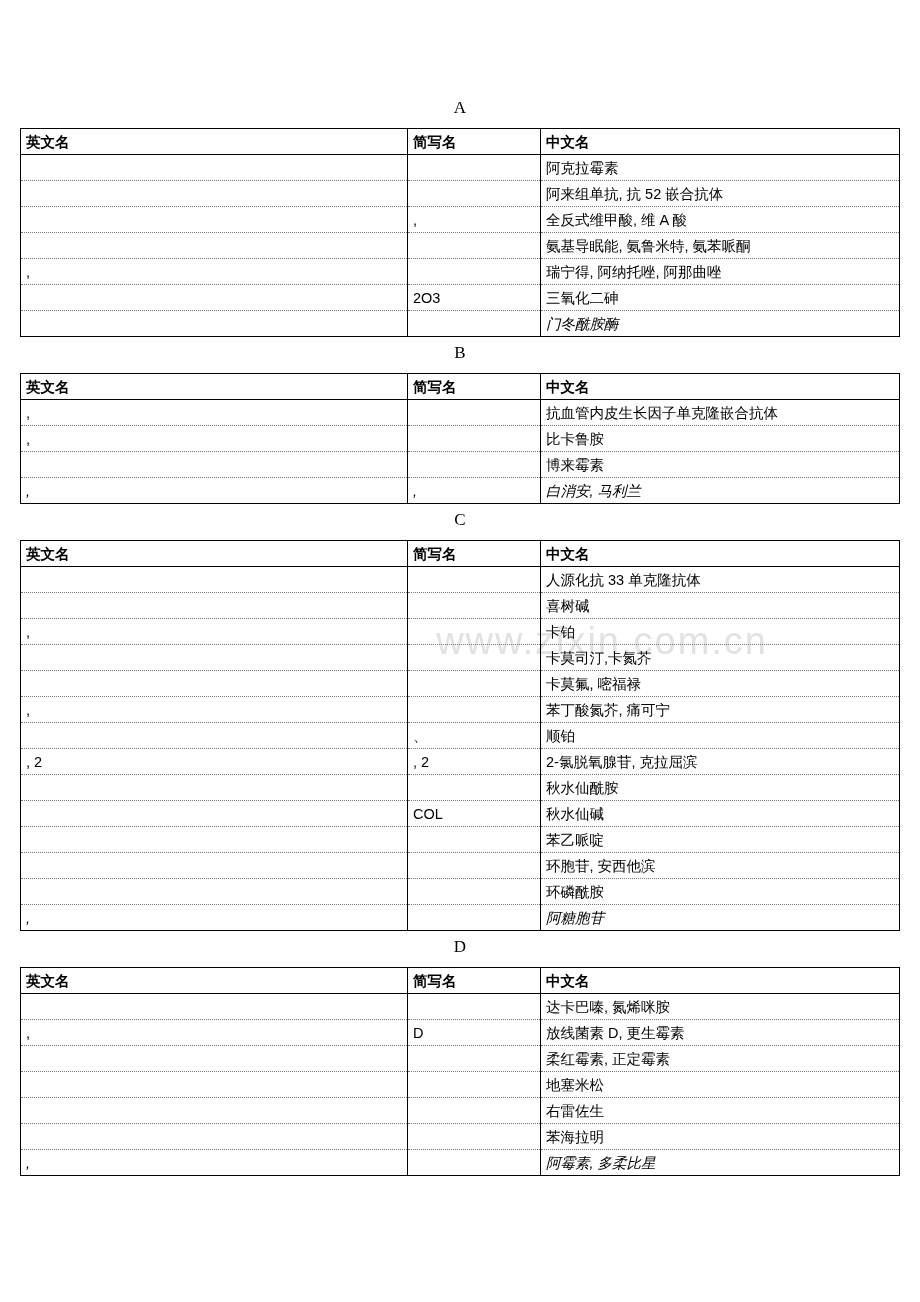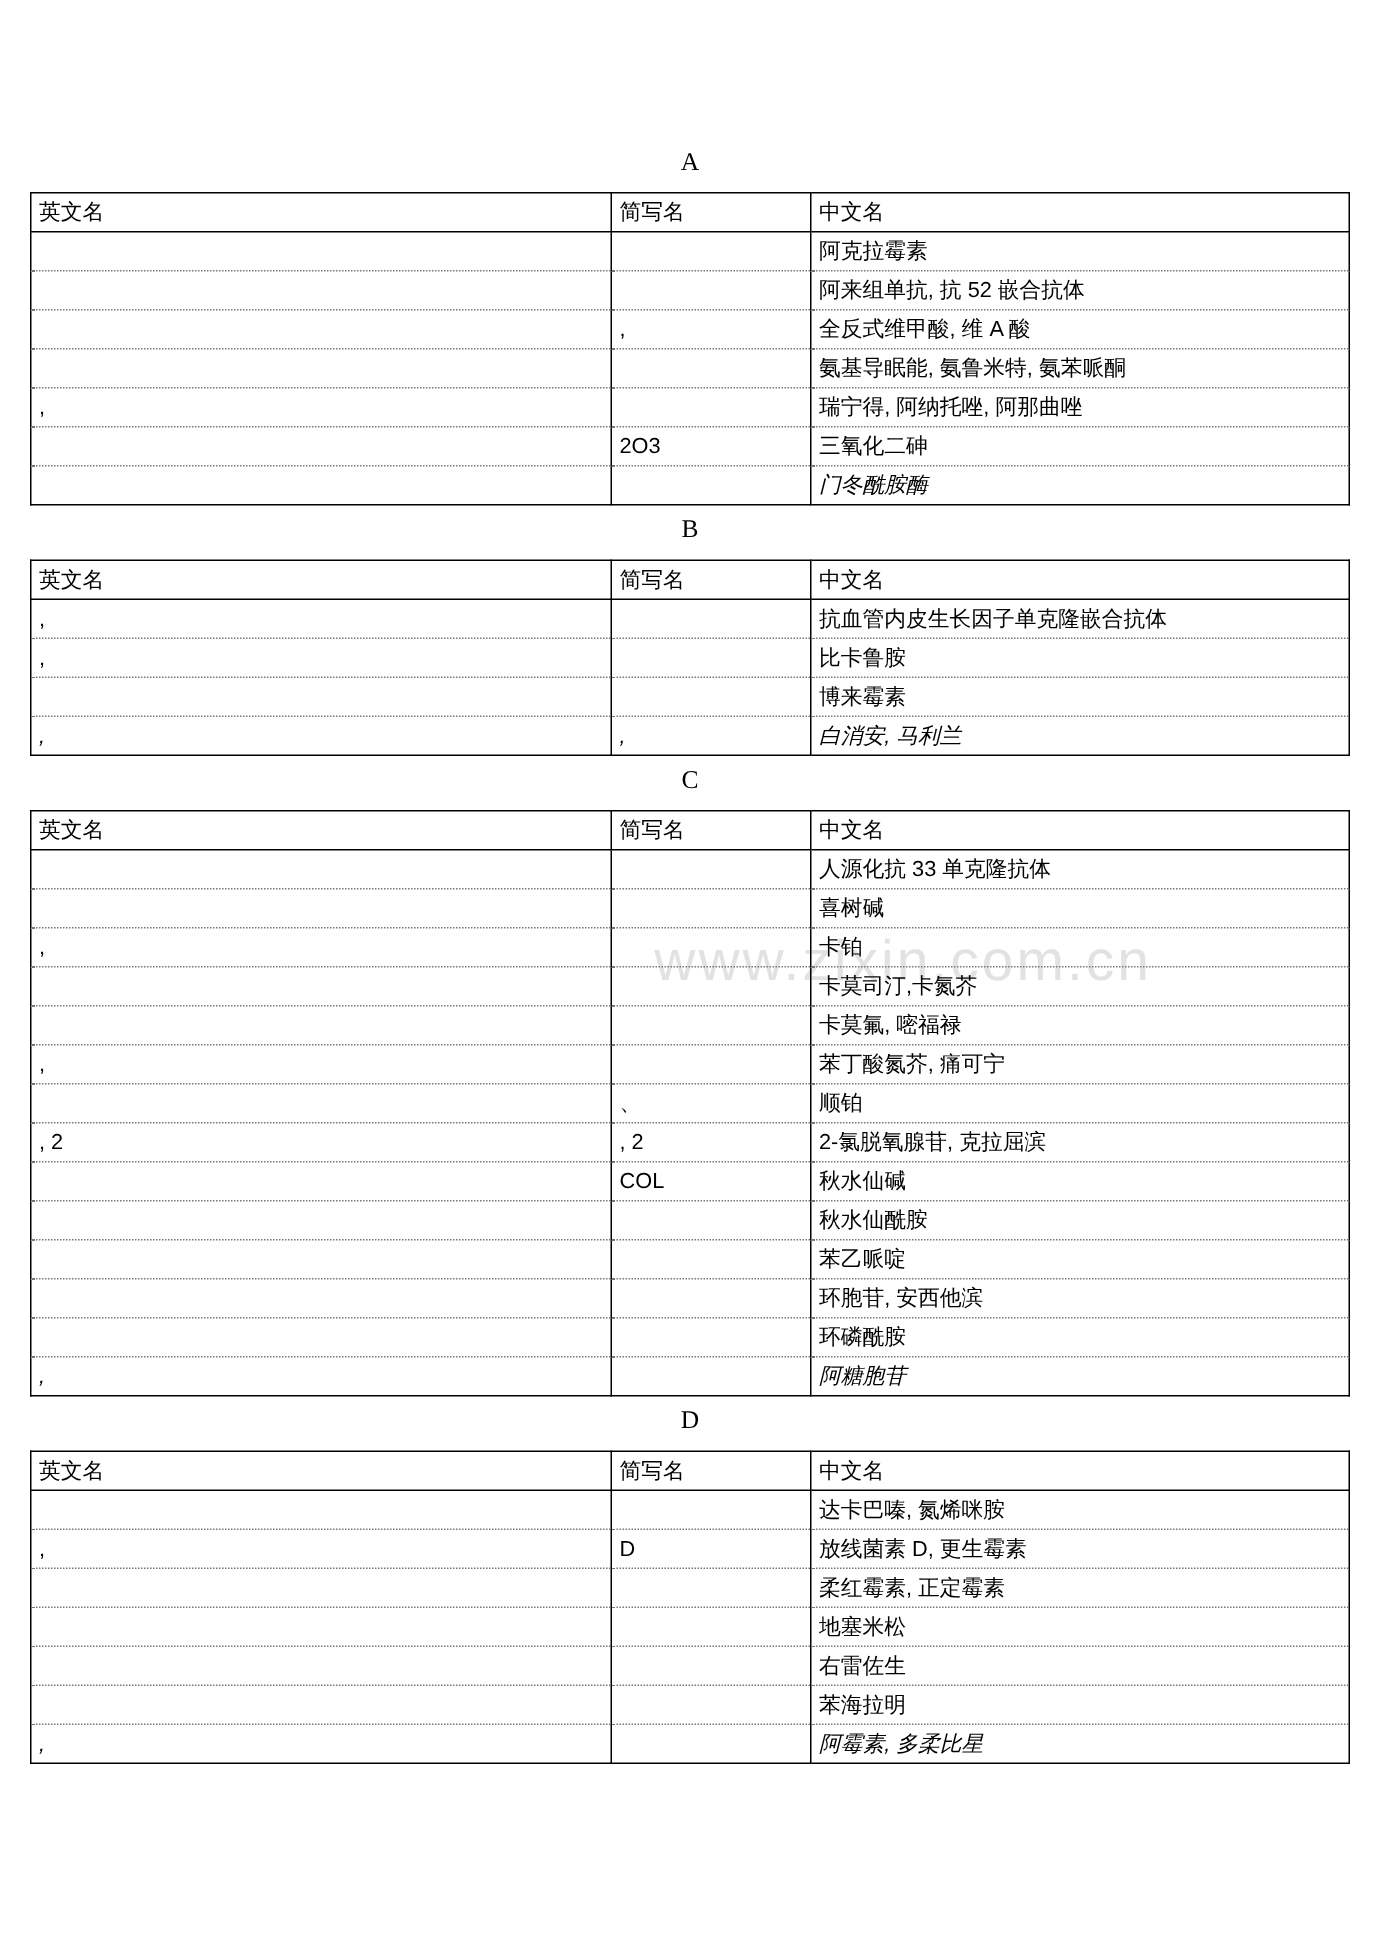--- a/index.html
+++ b/index.html
@@ -71,21 +71,21 @@
     line-height: 20px;
     height: 21px;
     vertical-align: middle;
     font-family: "Liberation Sans", sans-serif;
     overflow: hidden;
     white-space: nowrap;
   }
   table.drug-table thead td {
     border-top: 1px solid #000000;
     border-bottom: 1px solid #000000;
-    font-weight: normal;
+    font-weight: bold;
     margin-top: 46px;
   }
   table.drug-table tbody tr:last-child td {
     border-bottom: 1px solid #000000;
     font-style: italic;
   }
   .col-en { width: 376px; }
   .col-abbr { width: 122px; }
   .col-cn { width: 348px; }
   .bold { font-weight: normal; }
@@ -228,27 +228,27 @@
                 <td class="col-abbr">、</td>
                 <td class="col-cn">顺铂</td>
               </tr>
               <tr>
                 <td class="col-en bold">, 2</td>
                 <td class="col-abbr bold">, 2</td>
                 <td class="col-cn bold">2-氯脱氧腺苷, 克拉屈滨</td>
               </tr>
               <tr>
                 <td class="col-en"></td>
+                <td class="col-abbr"></td>
+                <td class="col-cn">秋水仙酰胺</td>
+              </tr>
+              <tr>
+                <td class="col-en"></td>
                 <td class="col-abbr bold">COL</td>
                 <td class="col-cn">秋水仙碱</td>
-              </tr>
-              <tr>
-                <td class="col-en"></td>
-                <td class="col-abbr"></td>
-                <td class="col-cn">秋水仙酰胺</td>
               </tr>
               <tr>
                 <td class="col-en"></td>
                 <td class="col-abbr"></td>
                 <td class="col-cn">苯乙哌啶</td>
               </tr>
               <tr>
                 <td class="col-en"></td>
                 <td class="col-abbr"></td>
                 <td class="col-cn">环胞苷, 安西他滨</td>

